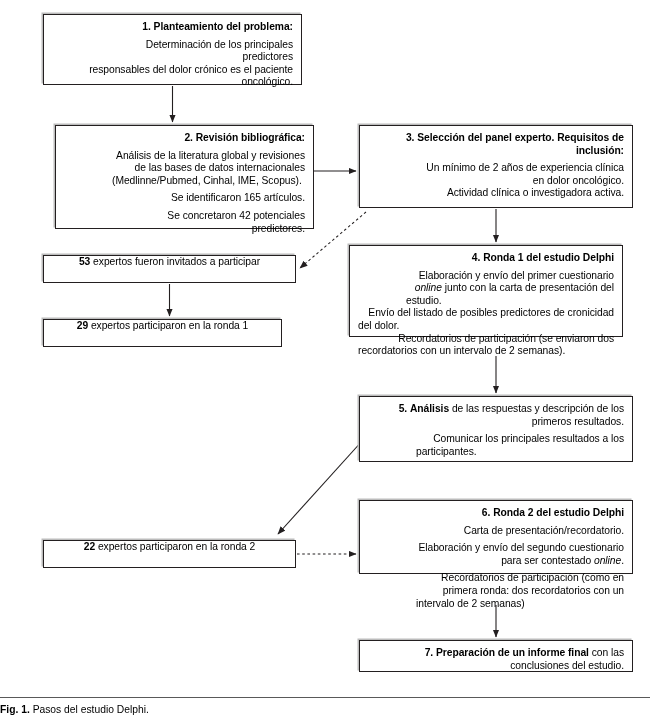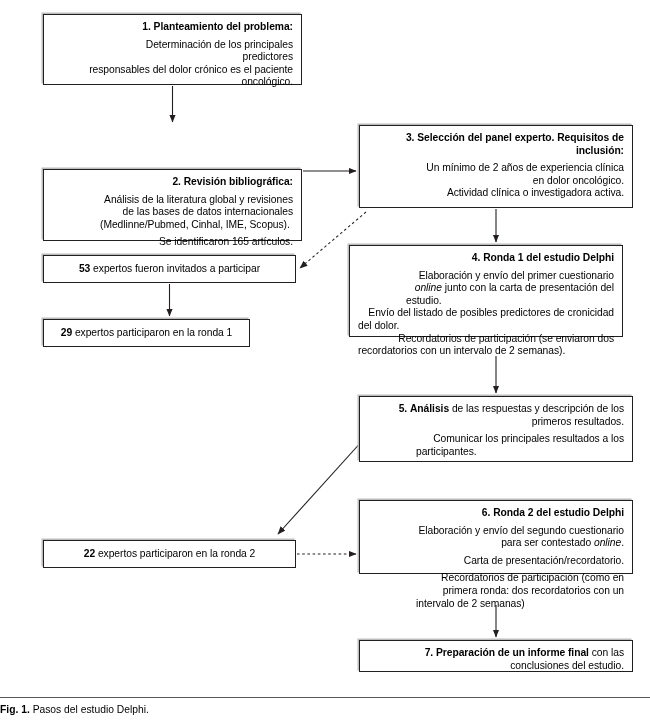--- a/index.html
+++ b/index.html
@@ -59,35 +59,34 @@
   }
   .it {
     font-style: italic;
   }
   .just {
     text-align: justify;
     text-align-last: left;
   }
   .oneline {
     display: flex;
-    align-items: center;
     justify-content: center;
     padding: 0;
   }
 
   
   #box1 { left: 43px;  top: 14px;  width: 259px; height: 71px; }
-  #box2 { left: 43px;  top: 125px; width: 259px; height: 72px; margin-top: 44px; }
+  #box2 { left: 55px;  top: 125px; width: 259px; height: 104px; }
   #box3 { left: 359px; top: 125px; width: 274px; height: 83px; }
   #box4 { left: 349px; top: 245px; width: 274px; height: 92px; }
   #box5 { left: 359px; top: 396px; width: 274px; height: 66px; }
   #box6 { left: 359px; top: 500px; width: 274px; height: 74px; }
   #box7 { left: 359px; top: 640px; width: 274px; height: 32px; }
   #box53 { left: 43px; top: 255px; width: 253px; height: 28px; }
-  #box29 { left: 43px; top: 319px; width: 207px; height: 28px; }
+  #box29 { left: 43px; top: 319px; width: 239px; height: 28px; }
   #box22 { left: 43px; top: 540px; width: 253px; height: 28px; }
 
   
   #caption-rule {
     position: absolute;
     left: 0;
     top: 697px;
     width: 650px;
     height: 1px;
     background: #595959;
@@ -178,22 +177,22 @@
     <p><span class="b">5.</span>
       <span class="b">Análisis</span><span> de las respuestas y descripción de los primeros resultados.</span></p>
     <p class="gap just">Comunicar los principales resultados a los participantes.</p>
   </div>
 
   <div class="box" id="box6">
     <p>
       <span class="b">6.</span>
       <span class="b">Ronda 2 del estudio Delphi</span>
     </p>
+    <p class="gap">Carta de presentación/recordatorio.</p>
     <p class="gap"><span>Elaboración y envío del segundo cuestionario para ser contestado </span><span class="it">online</span><span>.</span></p>
-    <p class="gap">Carta de presentación/recordatorio.</p>
     <p class="gap just">Recordatorios de participación (como en primera ronda: dos recordatorios con un intervalo de 2 semanas)</p>
   </div>
 
   <div class="box" id="box7">
     <p><span class="b">7.</span>
       <span class="b">Preparación de un informe final</span><span> con las conclusiones del estudio.</span></p>
   </div>
 
   <div class="box oneline" id="box53">
     <span><span class="b">53</span><span> expertos fueron invitados a participar</span></span>

